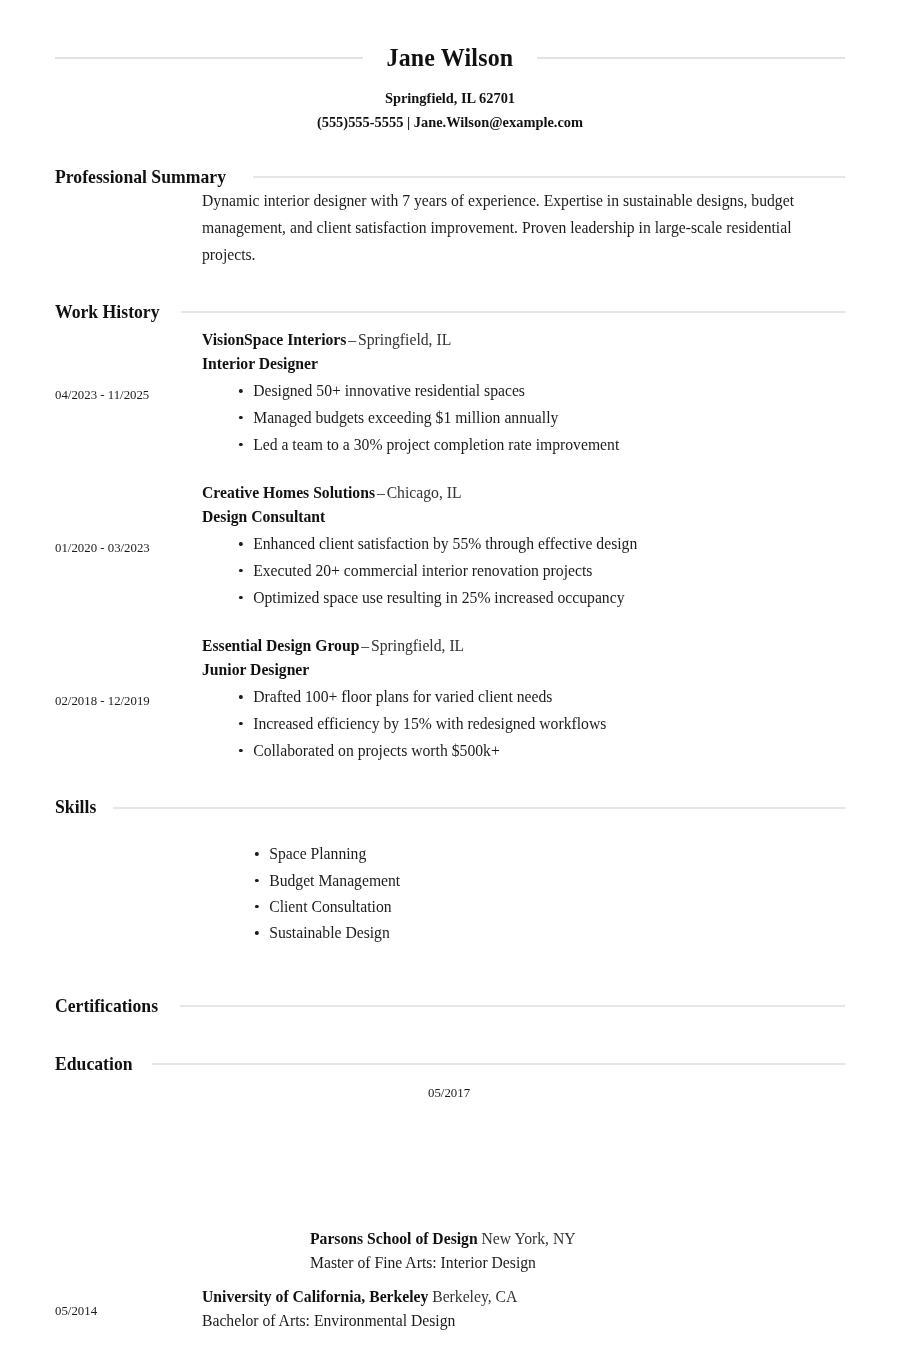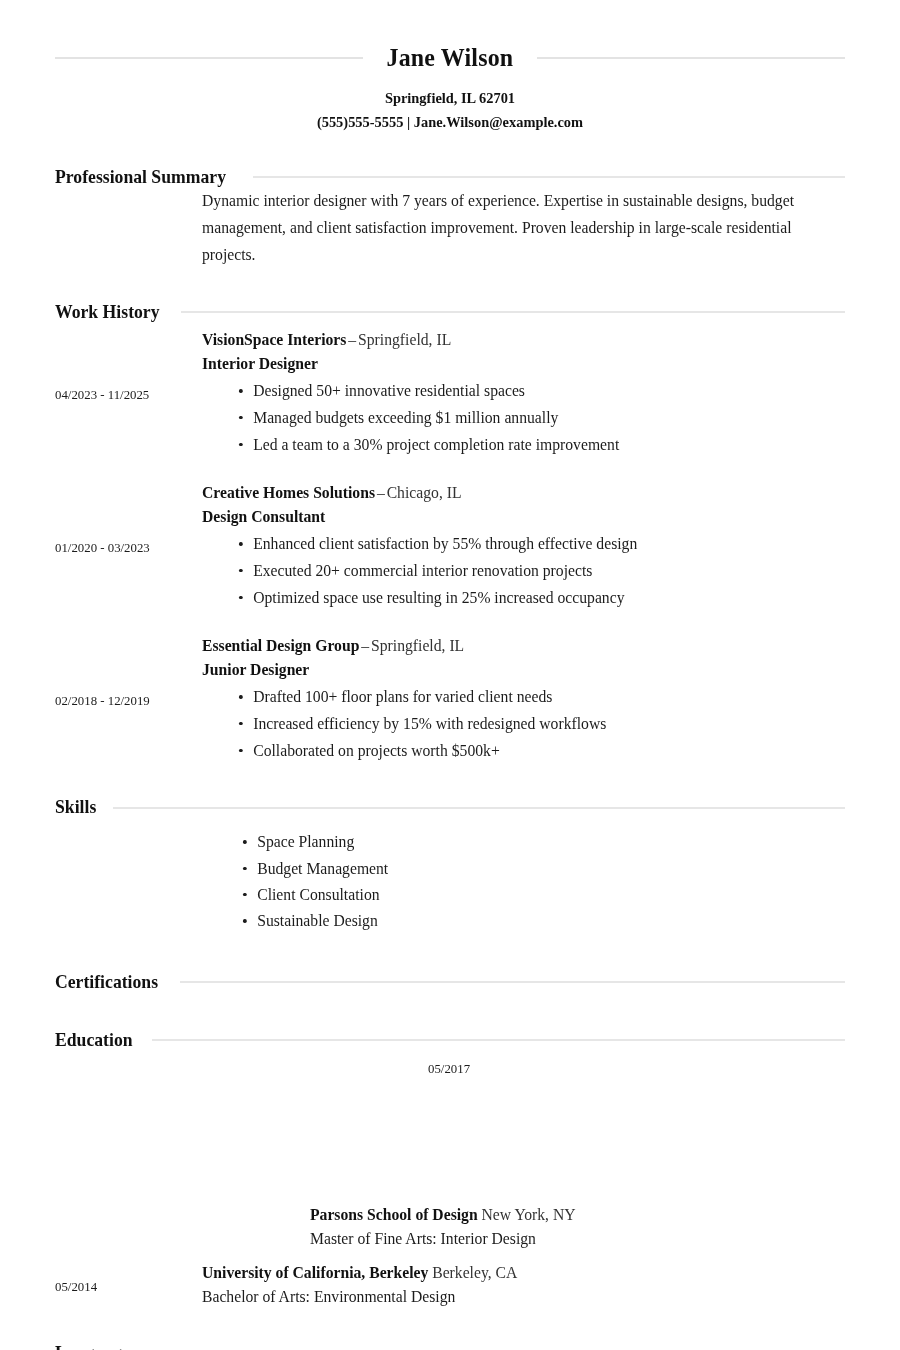--- a/index.html
+++ b/index.html
@@ -164,21 +164,21 @@
   .skills-wrap {
     display: flex;
     padding-left: 0;
     margin-top: 6px;
   }
   .skills-col {
     flex: 0 0 50%;
   }
   ul.skill-list {
     list-style: none;
-    margin: 4px;
+    margin: 16px;
     padding: 0 0 0 36px;
   }
   ul.skill-list li {
     position: relative;
     font-size: 16.5px;
     line-height: 1.6;
     padding-left: 16px;
     transform: scaleX(0.95);
     transform-origin: left top;
     color: #1c1c1c;

